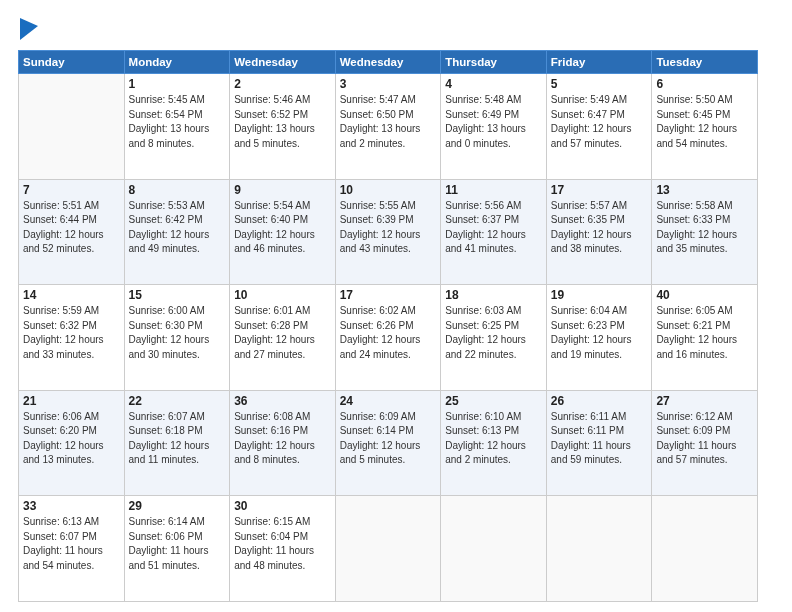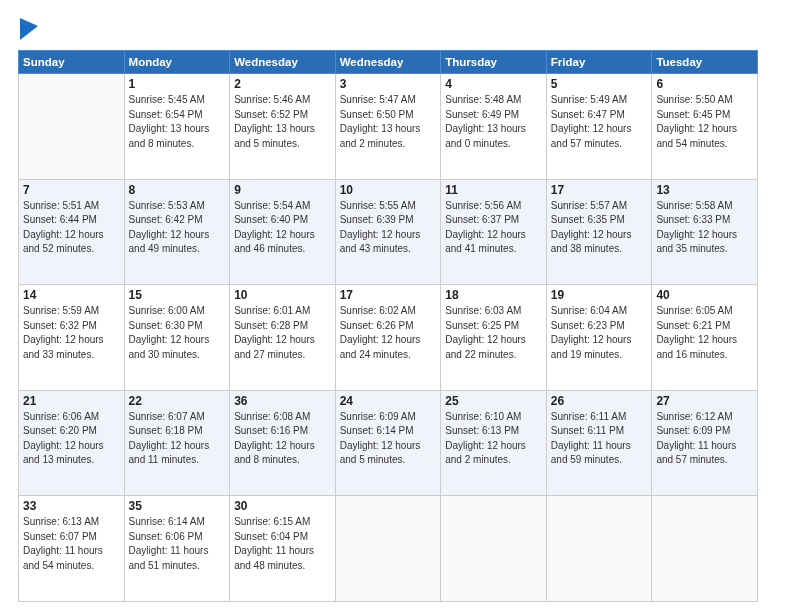--- a/index.html
+++ b/index.html
@@ -253,21 +253,21 @@
             <span class="day-number">27</span>
             <div class="day-info">Sunrise: 6:12 AM<br>Sunset: 6:09 PM<br>Daylight: 11 hours and 57 minutes.</div>
           </td>
         </tr>
         <tr>
           <td>
             <span class="day-number">33</span>
             <div class="day-info">Sunrise: 6:13 AM<br>Sunset: 6:07 PM<br>Daylight: 11 hours and 54 minutes.</div>
           </td>
           <td>
-            <span class="day-number">35</span>
+            <span class="day-number">29</span>
             <div class="day-info">Sunrise: 6:14 AM<br>Sunset: 6:06 PM<br>Daylight: 11 hours and 51 minutes.</div>
           </td>
           <td>
             <span class="day-number">30</span>
             <div class="day-info">Sunrise: 6:15 AM<br>Sunset: 6:04 PM<br>Daylight: 11 hours and 48 minutes.</div>
           </td>
           <td class="empty"></td>
           <td class="empty"></td>
           <td class="empty"></td>
           <td class="empty"></td>

